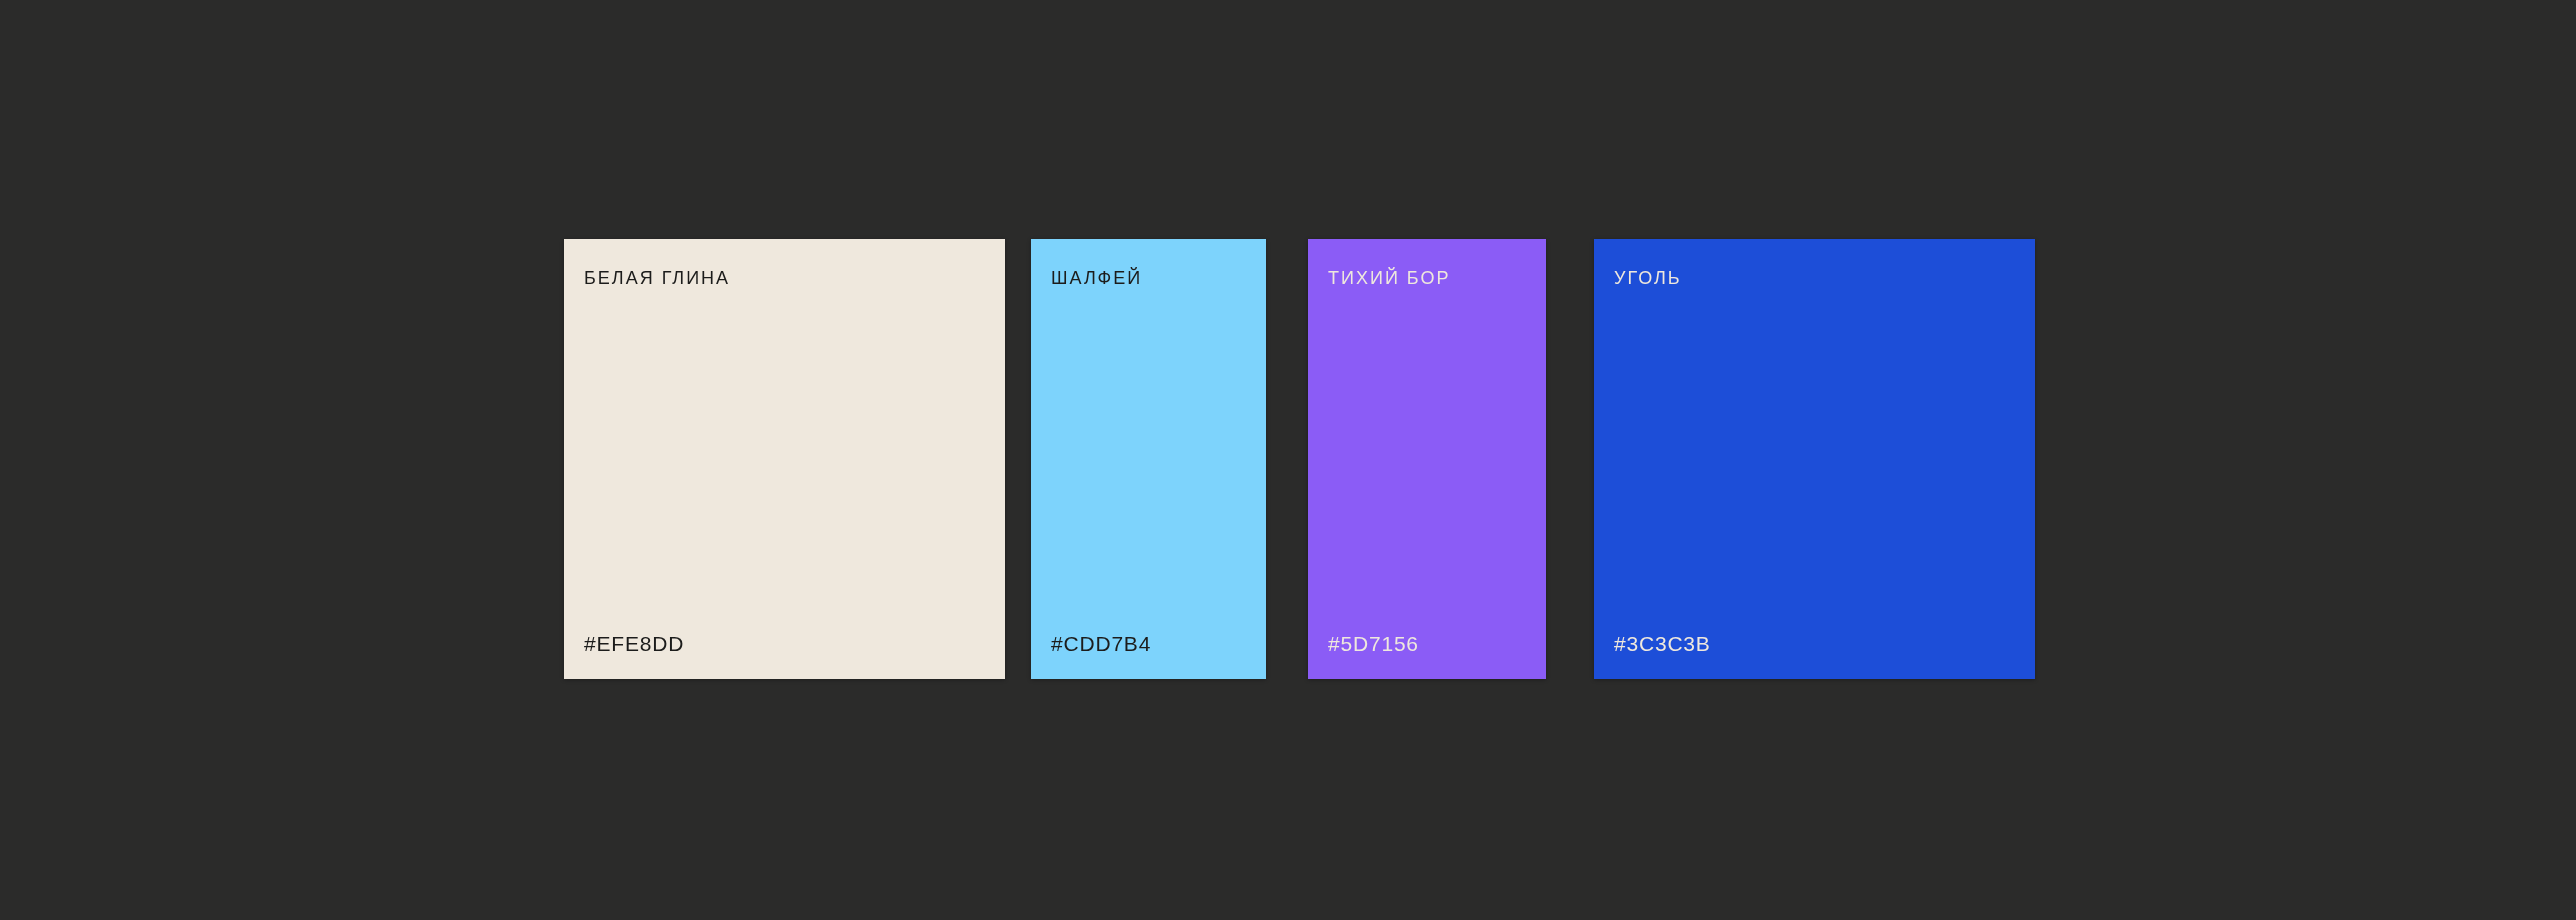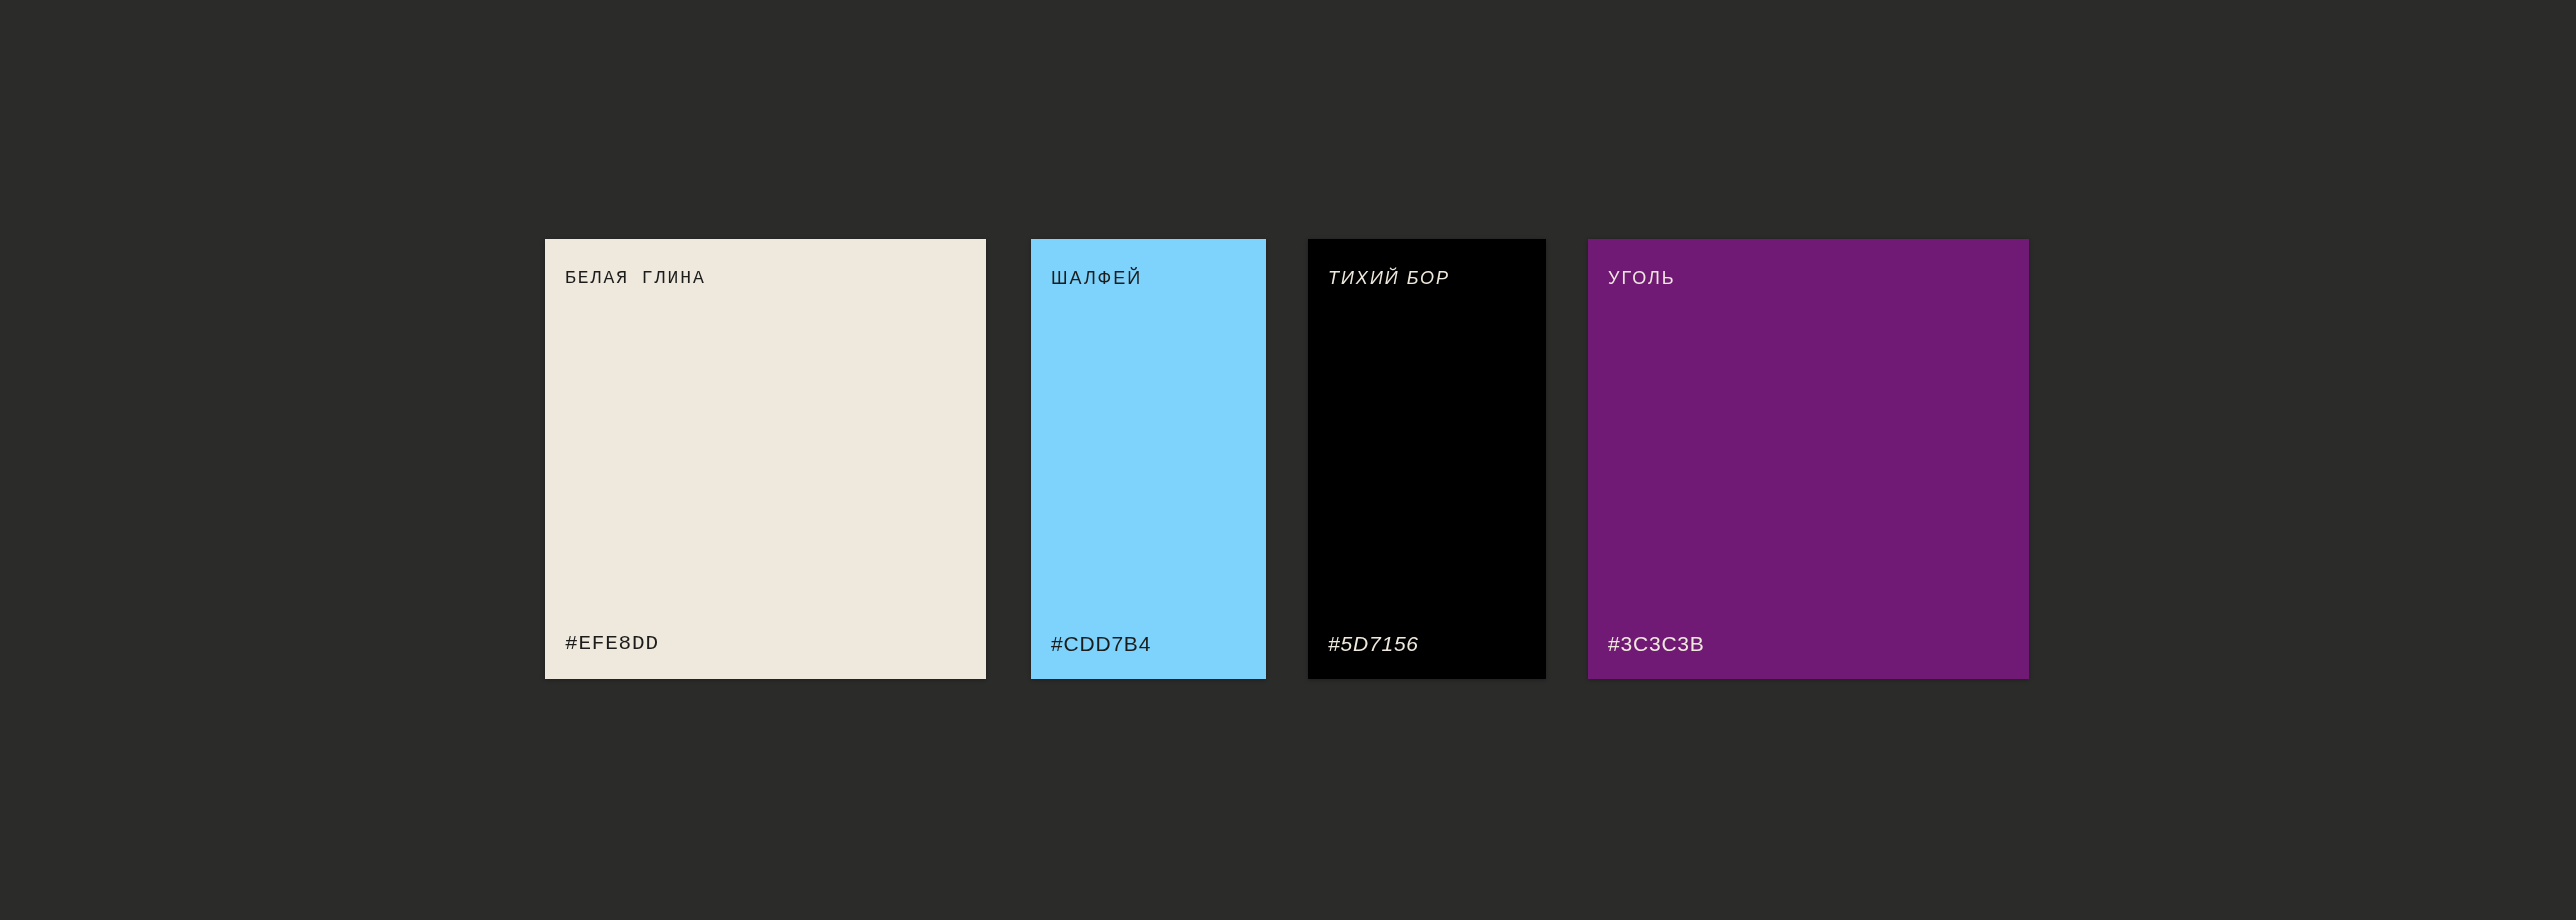--- a/index.html
+++ b/index.html
@@ -44,44 +44,44 @@
 
   .swatch-hex {
     font-size: 21px;
     line-height: 1;
     letter-spacing: 0.8px;
     font-weight: 400;
     white-space: nowrap;
   }
 
   
-  #card-0 { left: 545px;  width: 441px; font-family: Liberation Mono, monospace; }
+  #card-0 { left: 564px;  width: 441px; }
   #card-1 { left: 1031px; width: 235px; }
   #card-2 { left: 1308px; width: 238px; }
   #card-3 { left: 1588px; width: 441px; }
 </style>
 </head>
 <body style="background-color: rgb(43, 43, 42);">
 
 <div id="palette-board">
 
   <div class="swatch-card" id="card-0" style="background-color: rgb(239, 232, 221); color: rgb(28, 28, 27);">
     <div class="swatch-name">БЕЛАЯ ГЛИНА</div>
     <div class="swatch-hex">#EFE8DD</div>
   </div>
 
   <div class="swatch-card" id="card-1" style="background-color: #7dd3fc; color: rgb(28, 28, 27);">
     <div class="swatch-name">ШАЛФЕЙ</div>
     <div class="swatch-hex">#CDD7B4</div>
   </div>
 
-  <div class="swatch-card" id="card-2" style="background-color: #000000; color: rgb(239, 232, 221); font-style: italic;">
+  <div class="swatch-card" id="card-2" style="background-color: #8b5cf6; color: rgb(239, 232, 221);">
     <div class="swatch-name">ТИХИЙ БОР</div>
     <div class="swatch-hex">#5D7156</div>
   </div>
 
-  <div class="swatch-card" id="card-3" style="background-color: #701a75; color: rgb(239, 232, 221);">
+  <div class="swatch-card" id="card-3" style="background-color: #1d4ed8; color: rgb(239, 232, 221); margin-left: 6px;">
     <div class="swatch-name">УГОЛЬ</div>
     <div class="swatch-hex">#3C3C3B</div>
   </div>
 
 </div>
 
 
 </body></html>

